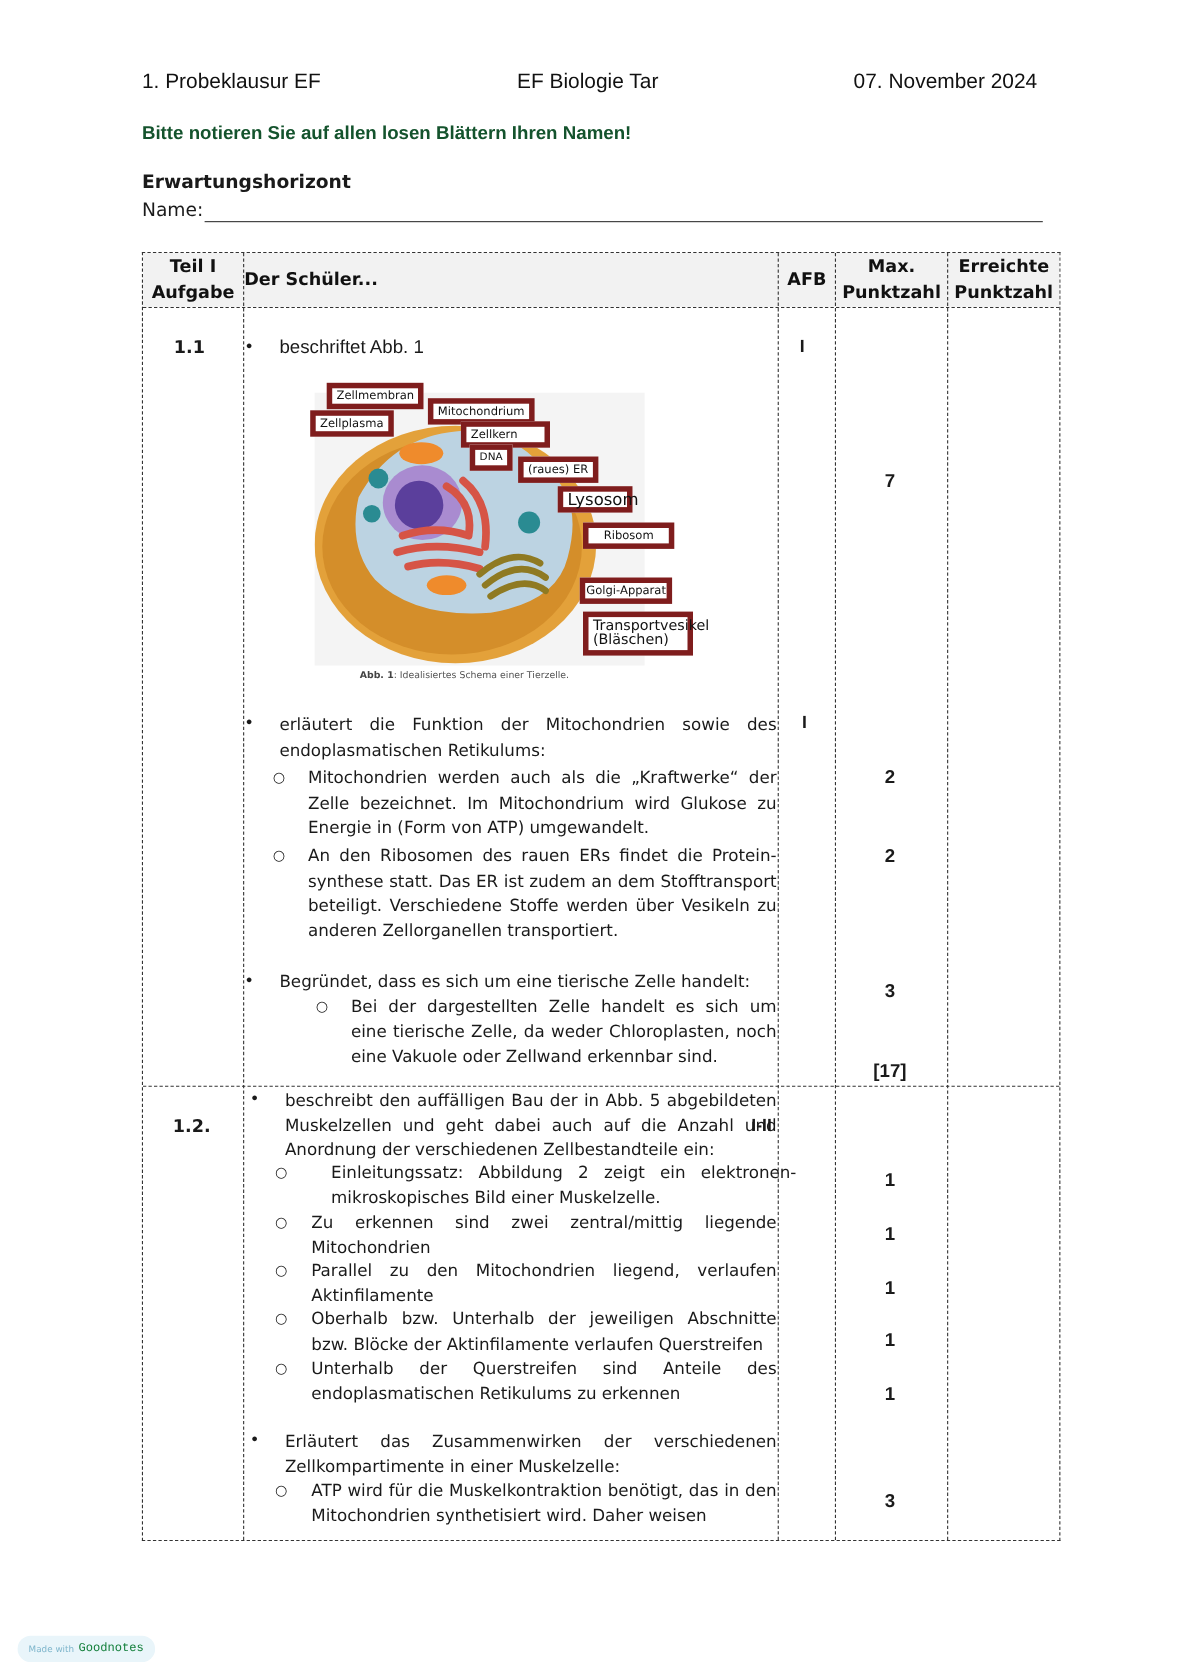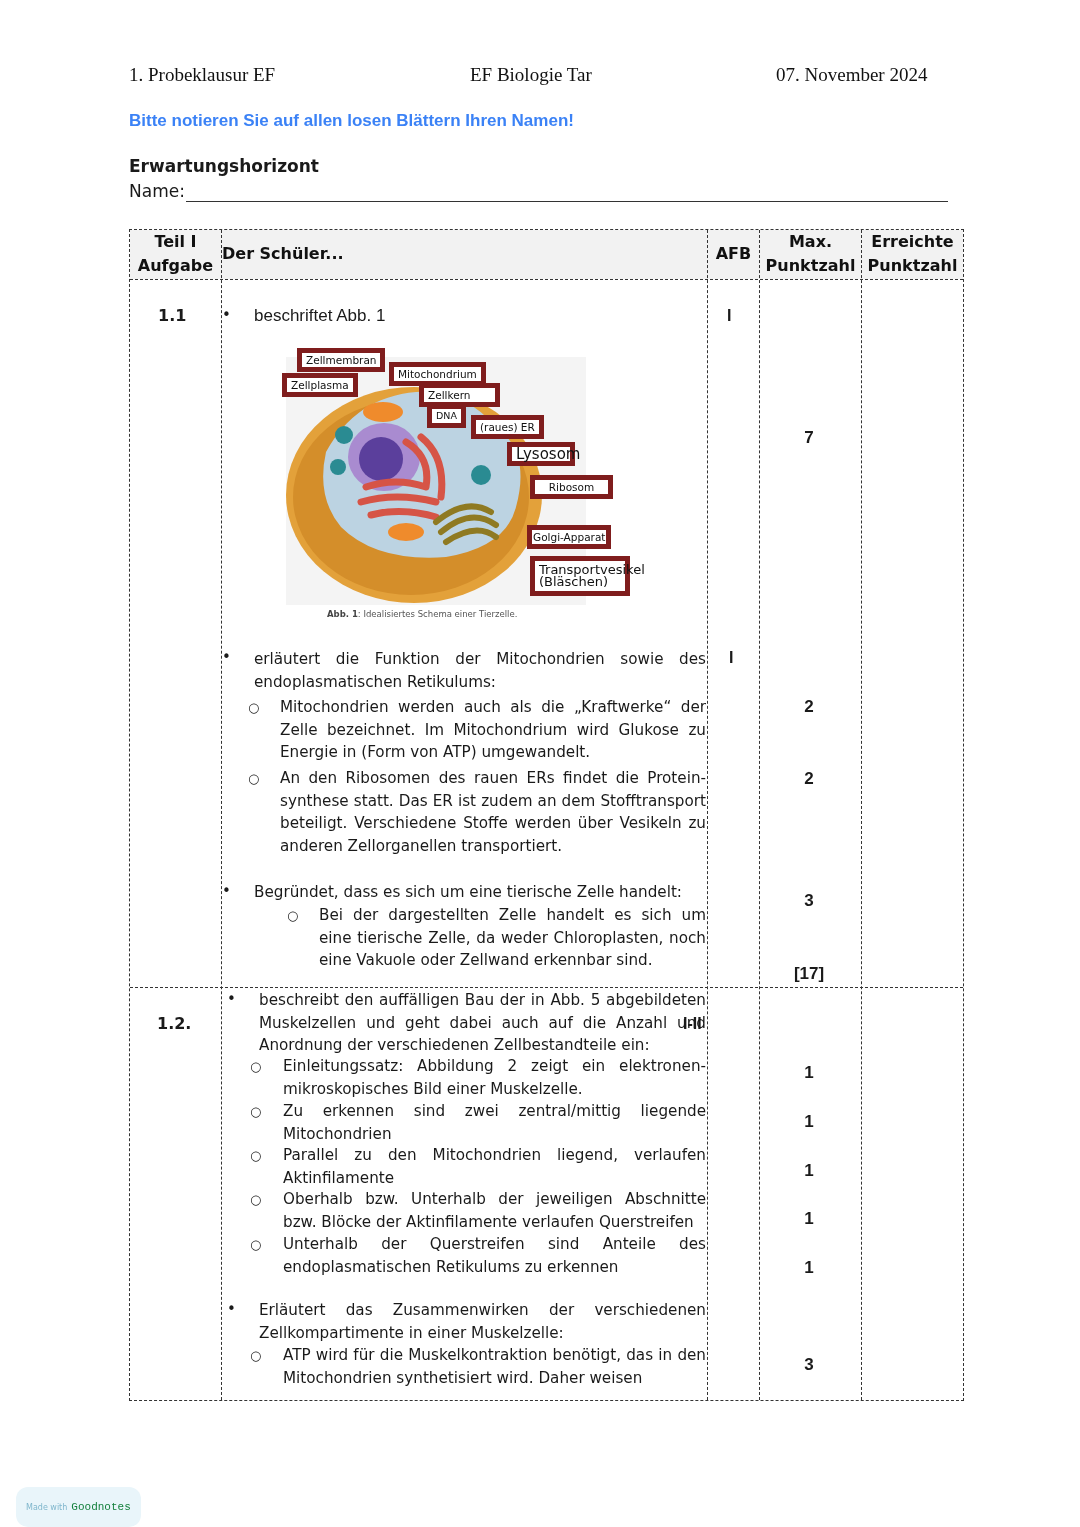--- a/index.html
+++ b/index.html
@@ -1,18 +1,18 @@
 <!DOCTYPE html>
 <html><head>
 <meta charset="utf-8">
 <style>
   html, body { margin: 0; padding: 0; background: #ffffff; }
   body { width: 1080px; height: 1527px; position: relative; overflow: hidden; font-family: "DejaVu Sans", "Liberation Sans", sans-serif; color: #1a1a1a; }
-  .hdr { position: absolute; top: 64px; font-family: Liberation Serif, serif; font-size: 19px; color: #111; }
-  .warn { position: absolute; top: 111px; left: 129px; font-family: "Liberation Sans", sans-serif; font-size: 17px; font-weight: bold; color: #3b82f6; }
+  .hdr { position: absolute; top: 64px; font-family: Liberation Sans, sans-serif; font-size: 19px; color: #111; }
+  .warn { position: absolute; top: 111px; left: 129px; font-family: "Liberation Sans", sans-serif; font-size: 17px; font-weight: bold; color: #14532d; }
   .eh { position: absolute; top: 156px; left: 129px; font-family: "DejaVu Sans", sans-serif; font-size: 17px; font-weight: bold; }
   .name { position: absolute; top: 181px; left: 129px; font-family: "DejaVu Sans", sans-serif; font-size: 17px; }
   .name-line { position: absolute; top: 201px; left: 186px; width: 762px; border-bottom: 1.3px solid #333; }
 
   .tbl { position: absolute; left: 129px; top: 229px; width: 835px; height: 1172px; border: 1.5px dashed #333; box-sizing: border-box; }
   .vline { position: absolute; top: 0; bottom: 0; border-left: 1.5px dashed #333; }
   .hline { position: absolute; left: 0; right: 0; border-top: 1.5px dashed #333; }
   .th { position: absolute; font-family: "DejaVu Sans", sans-serif; font-weight: bold; font-size: 16px; text-align: center; line-height: 24px; color: #111; }
   .head-bg { position: absolute; left: 0; right: 0; top: 0; height: 49px; background: #f2f2f2; }
 
@@ -22,21 +22,21 @@
 
   .txt { position: absolute; font-family: "DejaVu Sans", sans-serif; font-size: 15.2px; line-height: 22.5px; color: #1a1a1a; text-align: justify; }
   .bullet { position: absolute; font-size: 15px; }
   .circ { position: absolute; font-size: 13px; }
 
   .figure { position: absolute; left: 286px; top: 357px; width: 300px; height: 248px; background: #f4f4f4; }
   .lbl { position: absolute; background: #fff; border: 5px solid #7f1d1d; font-family: "DejaVu Sans", sans-serif; font-size: 10.5px; line-height: 14px; padding: 0 4px; white-space: nowrap; color: #111; }
   .caption { position: absolute; left: 286px; top: 609px; font-family: "DejaVu Sans", sans-serif; font-size: 8.5px; color: #555; margin-left: 41px; }
   .caption b { color: #444; }
 
-  .goodnotes { position: absolute; left: 16px; top: 1487px; height: 40px; padding: 0 10px; border-radius: 12px; background: #e9f5fa; display: flex; align-items: center; gap: 4px; }
+  .goodnotes { position: absolute; left: 16px; top: 1487px; height: 24px; padding: 0 10px; border-radius: 12px; background: #e9f5fa; display: flex; align-items: center; gap: 4px; }
   .gn-small { font-family: "DejaVu Sans", sans-serif; font-size: 8px; color: #7fb6cc; }
   .gn-big { font-family: Liberation Mono, monospace; font-size: 11px; color: #15803d; }
 </style>
 </head>
 <body>
 
 <div class="hdr" style="left:129px">1. Probeklausur EF</div>
 <div class="hdr" style="left:470px">EF Biologie Tar</div>
 <div class="hdr" style="left:776px">07. November 2024</div>
 
@@ -127,21 +127,21 @@
 <div class="pts" style="left:759px;top:891px">3</div>
 <div class="pts" style="left:759px;top:964px">[17]</div>
 
 <div class="cell-num" style="left:157px;top:1014px">1.2.</div>
 
 <div class="bullet" style="left:227px;top:990px">•</div>
 <div class="txt" style="left:259px;top:989px;width:447px">beschreibt den auffälligen Bau der in Abb. 5 abgebildeten Muskelzellen und geht dabei auch auf die Anzahl und Anordnung der verschiedenen Zellbestandteile ein:</div>
 <div class="afb" style="left:683px;top:1015px">I-II</div>
 
 <div class="circ" style="left:250px;top:1059px">○</div>
-<div class="txt" style="left:283px;top:1055px;width:423px">Einleitungssatz: Abbildung 2 zeigt ein elektronen-mikroskopisches Bild einer Muskelzelle.</div>
+<div class="txt" style="left:301px;top:1055px;width:423px">Einleitungssatz: Abbildung 2 zeigt ein elektronen-mikroskopisches Bild einer Muskelzelle.</div>
 <div class="pts" style="left:759px;top:1063px">1</div>
 
 <div class="circ" style="left:250px;top:1104px">○</div>
 <div class="txt" style="left:283px;top:1100px;width:423px">Zu erkennen sind zwei zentral/mittig liegende Mitochondrien</div>
 <div class="pts" style="left:759px;top:1112px">1</div>
 
 <div class="circ" style="left:250px;top:1148px">○</div>
 <div class="txt" style="left:283px;top:1144px;width:423px">Parallel zu den Mitochondrien liegend, verlaufen Aktinfilamente</div>
 <div class="pts" style="left:759px;top:1161px">1</div>
 

